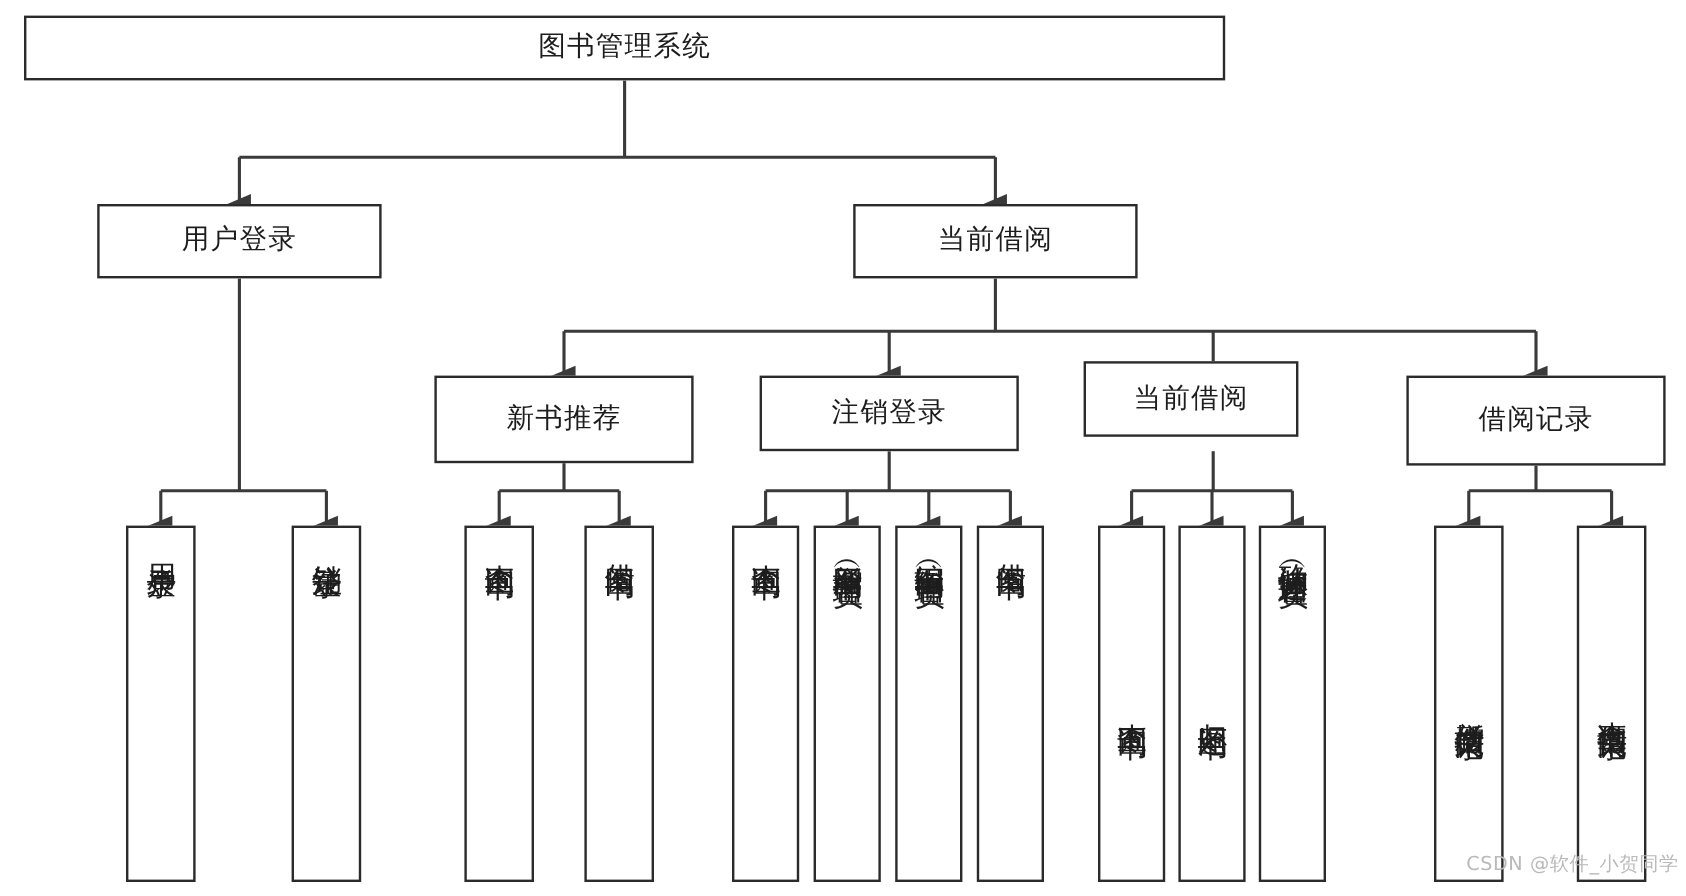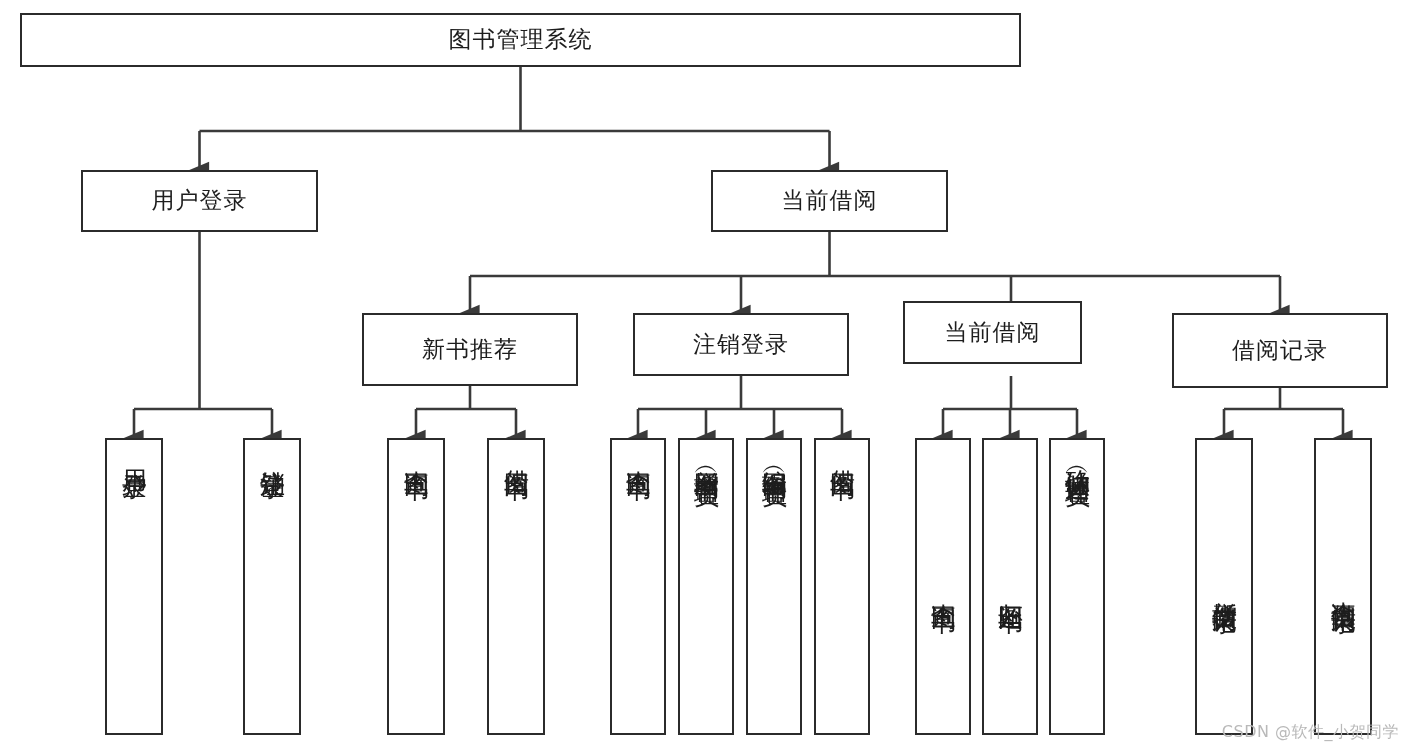--- a/index.html
+++ b/index.html
@@ -10,21 +10,21 @@
   .node-box{position:absolute;box-sizing:border-box;background:#ffffff;
             border:2.5px solid #2b2b2b;display:flex;}
   .node-box.h{align-items:center;justify-content:center;}
   .node-label-h{font-size:23px;color:#1d1d1d;letter-spacing:1px;line-height:1.1;
                 white-space:nowrap;}
   .node-box.v{writing-mode:vertical-rl;text-orientation:upright;
               justify-content:flex-start;align-items:center;padding-top:10px;}
   .node-box.v.centered{justify-content:center;padding-top:0;}
   .node-label-v{writing-mode:vertical-rl;text-orientation:upright;
                 font-size:25px;color:#1d1d1d;line-height:1.12;letter-spacing:2px;}
-  .watermark{position:absolute;right:6px;bottom:4px;font-size:16px;
+  .watermark{position:absolute;right:6px;bottom:16px;font-size:16px;
              color:#b9b9b9;white-space:nowrap;letter-spacing:0.5px;}
 </style>
 </head>
 <body>
 
 <div id="diagram-root">
   <svg class="wires" viewBox="0 0 1405 747" xmlns="http://www.w3.org/2000/svg">
     <defs>
       <marker id="arrowhead" markerWidth="10" markerHeight="10" refX="3.2" refY="4" orient="auto" markerUnits="strokeWidth">
         <path d="M0.4,0.3 L7.4,0.3 L3.9,8.6 z" fill="#3a3a3a"></path>

